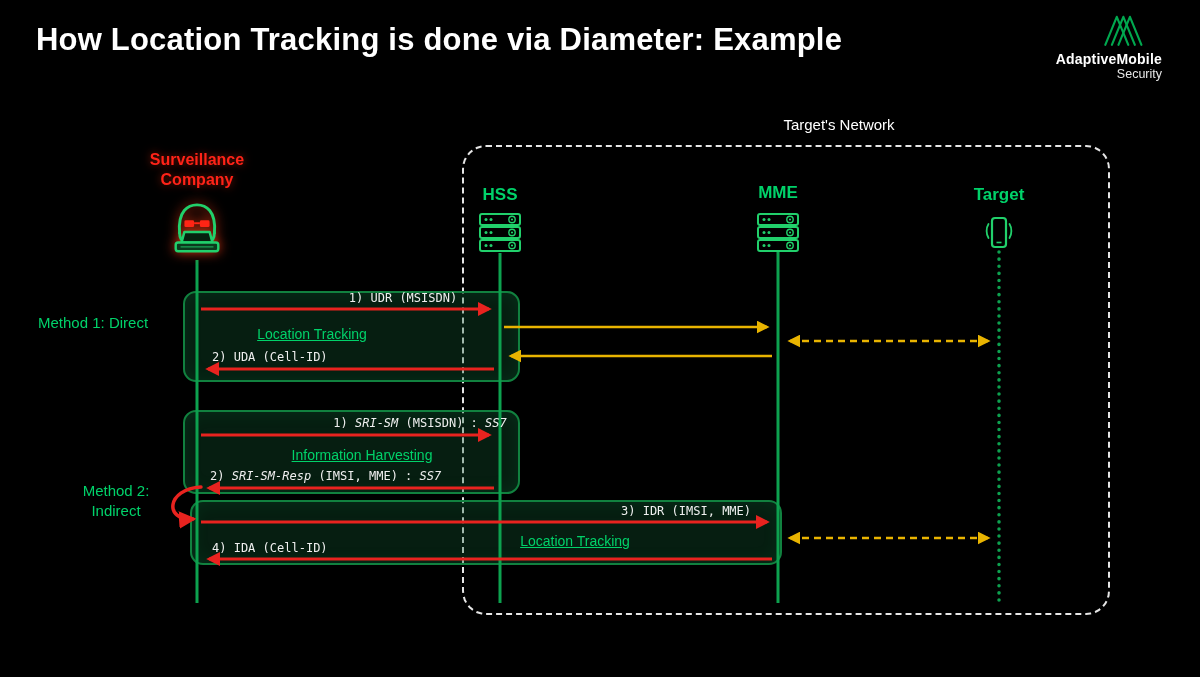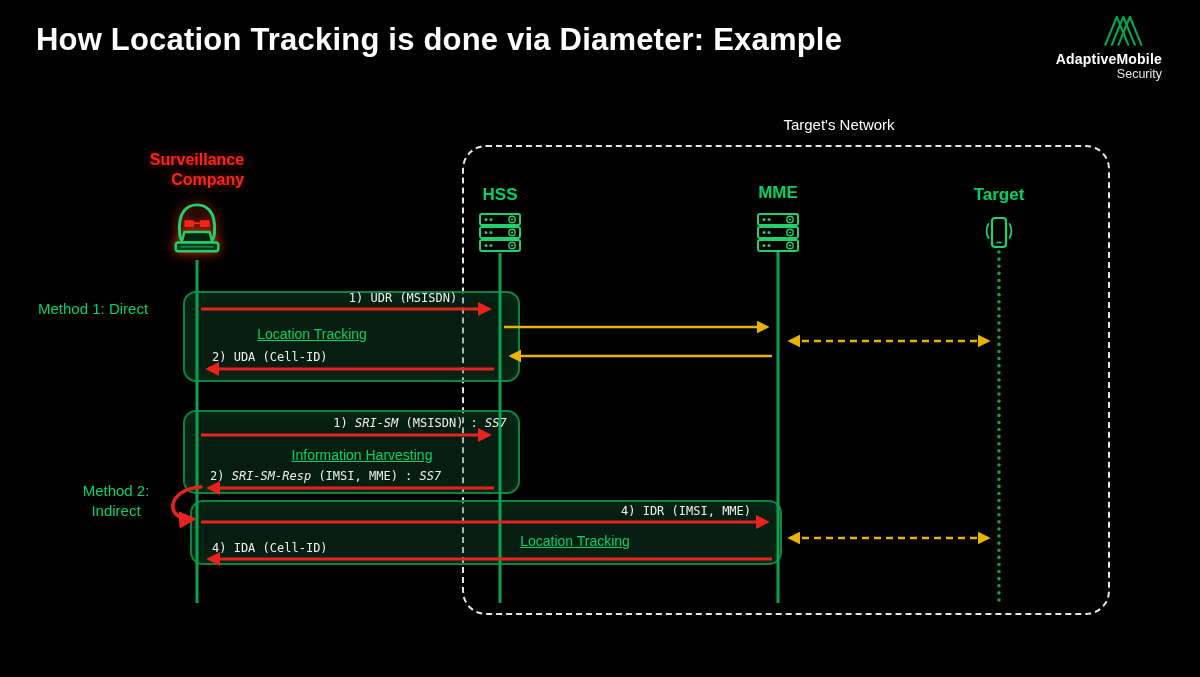--- a/index.html
+++ b/index.html
@@ -16,21 +16,21 @@
   .logo-block { left:1038px; top:12px; width:124px; text-align:right; }
   .logo-block svg { display:block; margin:0 14px 3px auto; }
   .logo-name { color:#ffffff; font-size:14px; font-weight:700; letter-spacing:.2px; }
   .logo-sub  { color:#e8e8e8; font-size:12.5px; }
 
   .network-label { left:812px; top:116px; color:#ffffff; font-size:15px;margin-left:27px; }
   .network-box { left:462px; top:145px; width:648px; height:470px;
                  border:2px dashed #e6e6e6; border-radius:24px; }
 
   .actor-red { color:#ff2318; font-size:16px; font-weight:700; line-height:1.25;
-               text-shadow:0 0 9px rgba(255,50,20,.55);text-align:right; }
+               text-shadow:0 0 9px rgba(255,50,20,.55); }
   .actor-green { color:#00d26a; font-size:17px; font-weight:700; }
 
   .method-label { color:#00d26a; font-size:15px; line-height:1.35; }
 
   .group-box { border:2px solid #11813f; background:rgba(18,94,52,.32);
                border-radius:13px; box-shadow:inset 0 0 18px rgba(0,170,85,.12); }
 
   .mono { font-family:"DejaVu Sans Mono", monospace; font-size:12px; color:#efefef; white-space:nowrap; }
   .mono i { font-style:italic; }
   .green-note { color:#00d26a; font-size:14px; white-space:nowrap;text-decoration:underline; }
@@ -160,28 +160,28 @@
   </svg>
 
   <div class="abs ctr actor-green" style="left:999px;top:185px;">Target</div>
   <svg class="abs" style="left:984px;top:211px;" width="30" height="46" viewBox="0 0 30 46">
     <rect x="8" y="7" width="14" height="29" rx="3" stroke="#21d06b" stroke-width="2.2" fill="none"></rect>
     <path d="M12.5 31.5 h5" stroke="#21d06b" stroke-width="1.6"></path>
     <path d="M4.5 13 C2 17 2 23 4.5 27" stroke="#21d06b" stroke-width="1.8" fill="none" stroke-linecap="round"></path>
     <path d="M25.5 13 C28 17 28 23 25.5 27" stroke="#21d06b" stroke-width="1.8" fill="none" stroke-linecap="round"></path>
   </svg>
 
-  <div class="abs method-label" style="left:38px;top:299px;">Method 1: Direct</div>
+  <div class="abs method-label" style="left:38px;top:313px;">Method 1: Direct</div>
   <div class="abs ctr method-label pre" style="left:116px;top:481px;">Method 2:
 Indirect</div>
 
   <div class="abs ctr mono" style="left:403px;top:291px;">1) UDR (MSISDN)</div>
   <div class="abs ctr green-note" style="left:312px;top:326px;">Location Tracking</div>
   <div class="abs mono" style="left:212px;top:350px;">2) UDA (Cell-ID)</div>
 
   <div class="abs ctr mono" style="left:420px;top:416px;"><span>1) </span><i>SRI-SM</i><span> (MSISDN) : </span><i>SS7</i></div>
   <div class="abs ctr green-note" style="left:352px;top:447px;padding-left:20px;">Information Harvesting</div>
   <div class="abs mono" style="left:210px;top:469px;"><span>2) </span><i>SRI-SM-Resp</i><span> (IMSI, MME) : </span><i>SS7</i></div>
-  <div class="abs mono" style="left:621px;top:504px;">4) IDR (IMSI, MME)</div>
+  <div class="abs mono" style="left:621px;top:504px;">3) IDR (IMSI, MME)</div>
   <div class="abs ctr green-note" style="left:575px;top:533px;">Location Tracking</div>
   <div class="abs mono" style="left:212px;top:541px;">4) IDA (Cell-ID)</div>
 
 </div>
 
 </body></html>

